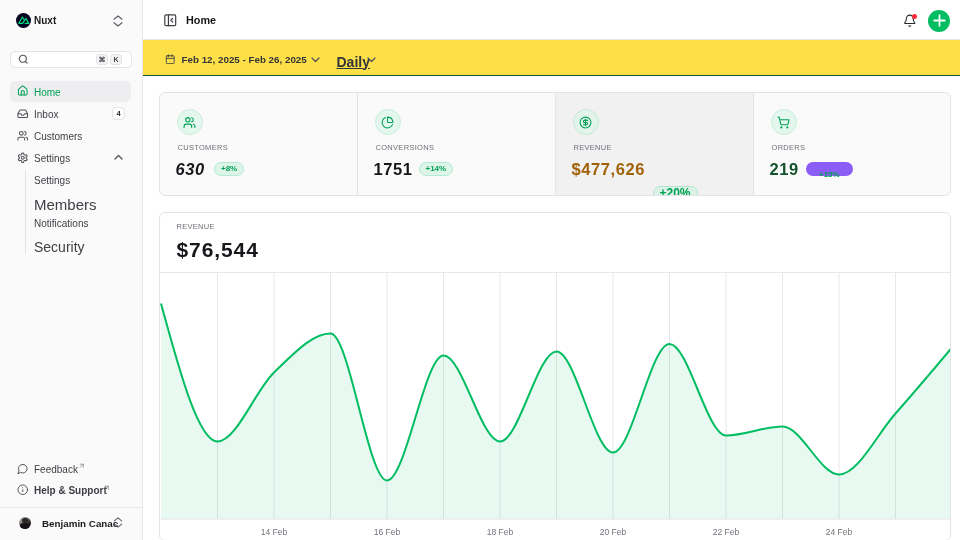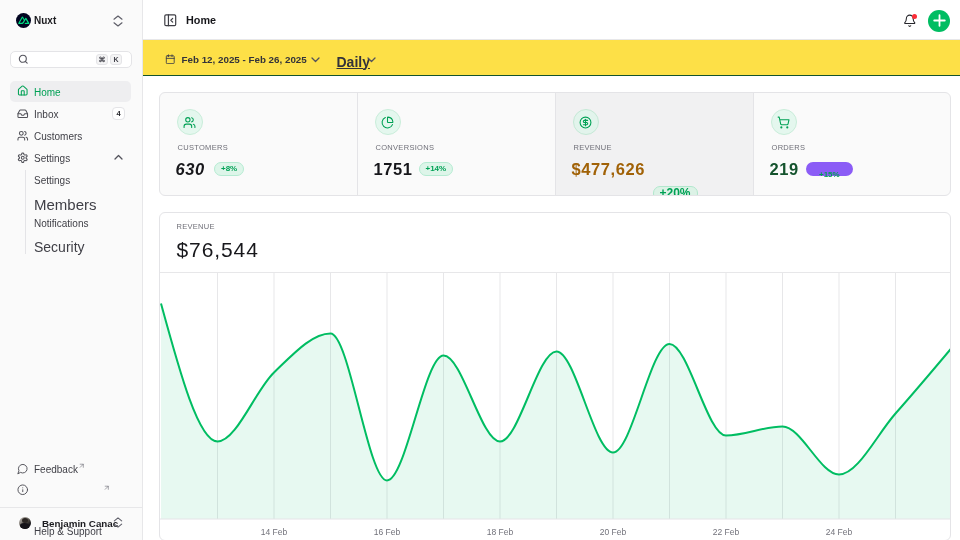--- a/index.html
+++ b/index.html
@@ -77,21 +77,21 @@
   <div class="abs" style="left:34px;top:464px;font-size:10px;font-weight:500;color:#3f3f46;">Feedback</div>
   <svg class="ic abs" style="left:78px;top:462px;color:#6d6d76;stroke-width:2;" width="7.5" height="7.5" viewBox="0 0 24 24">
       <path d="M7 7h10v10"></path>
       <path d="M7 17 17 7"></path>
     </svg>
   <svg class="ic abs" style="left:17px;top:484px;color:#525259;stroke-width:2;" width="11.5" height="11.5" viewBox="0 0 24 24">
       <circle cx="12" cy="12" r="10"></circle>
       <path d="M12 16v-4"></path>
       <path d="M12 8h.01"></path>
     </svg>
-  <div class="abs" style="left:34px;top:485px;font-size:10px;font-weight:400;color:#3f3f46;margin-top:41px;">Help &amp; Support</div>
+  <div class="abs" style="left:34px;top:485px;font-size:10px;font-weight:700;color:#3f3f46;">Help &amp; Support</div>
   <svg class="ic abs" style="left:103px;top:483.5px;color:#6d6d76;stroke-width:2;" width="7.5" height="7.5" viewBox="0 0 24 24">
       <path d="M7 7h10v10"></path>
       <path d="M7 17 17 7"></path>
     </svg>
 
   <div class="abs" style="left:0;top:507px;width:143px;height:1px;background:#e7e7e9;"></div>
   <div class="abs" style="left:18.5px;top:516.5px;width:12px;height:12px;border-radius:50%;overflow:hidden;background:linear-gradient(135deg,#b9b3ac 0%,#8f8a84 30%,#4a453f 55%,#17161a 75%);">
     <div class="abs" style="left:3px;top:1px;width:6px;height:5px;border-radius:50%;background:#2b2623;"></div>
     <div class="abs" style="left:1.5px;top:6px;width:9px;height:6px;border-radius:45% 45% 0 0;background:#151318;"></div>
   </div>
@@ -179,21 +179,21 @@
       <circle cx="19" cy="21" r="1"></circle>
       <path d="M2.05 2.05h2l2.66 12.42a2 2 0 0 0 2 1.58h9.78a2 2 0 0 0 1.95-1.57l1.65-7.43H5.12"></path>
     </svg>
   <div class="abs" style="left:611.5px;top:50.5px;font-size:7.5px;letter-spacing:.3px;color:#6f6f78;">ORDERS</div>
   <div class="abs" style="left:609.5px;top:68px;font-size:16.5px;line-height:1;font-weight:700;letter-spacing:.6px;color:#14532d;">219</div>
   <div class="abs" style="left:646px;top:69px;height:14px;padding:0 6px;background:#ddf5e9;border:7px solid #8b5cf6;border-radius:7px;color:#00a155;font-size:8px;font-weight:600;line-height:12.5px;">+15%</div>
 </div>
 
 <div class="abs" style="left:159px;top:211.5px;width:791.75px;height:329px;background:#fff;border:1px solid #e4e4e7;border-radius:6px;overflow:hidden;">
   <div class="abs" style="left:16.5px;top:9.5px;font-size:7.5px;letter-spacing:.3px;color:#6f6f78;">REVENUE</div>
-  <div class="abs" style="left:16.5px;top:25px;font-size:21px;line-height:1.1;font-weight:400;letter-spacing:.9px;color:#17171b;">$76,544</div>
+  <div class="abs" style="left:16.5px;top:25px;font-size:21px;line-height:1.1;font-weight:700;letter-spacing:.9px;color:#17171b;">$76,544</div>
   <div class="abs" style="left:0;top:59px;width:791.75px;height:1px;background:#e7e7e9;"></div>
   <svg class="abs" style="left:0;top:59.5px;" width="791" height="268" viewBox="0 0 791 268">
     <g stroke="#e7e7e9" stroke-width="1">
       <line x1="57.5" y1="0" x2="57.5" y2="247"></line>
       <line x1="114" y1="0" x2="114" y2="247"></line>
       <line x1="170.5" y1="0" x2="170.5" y2="247"></line>
       <line x1="227" y1="0" x2="227" y2="247"></line>
       <line x1="283.5" y1="0" x2="283.5" y2="247"></line>
       <line x1="340" y1="0" x2="340" y2="247"></line>
       <line x1="396.5" y1="0" x2="396.5" y2="247"></line>

